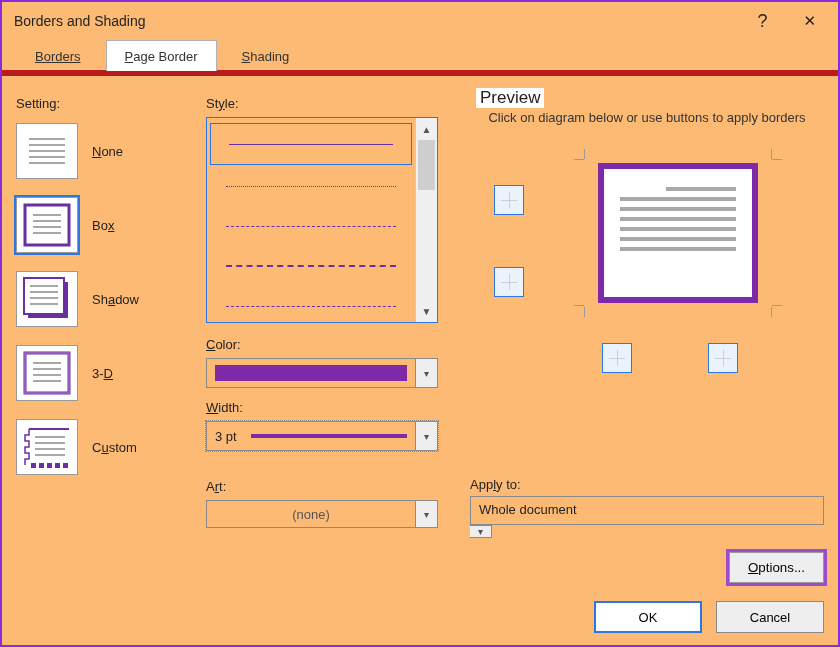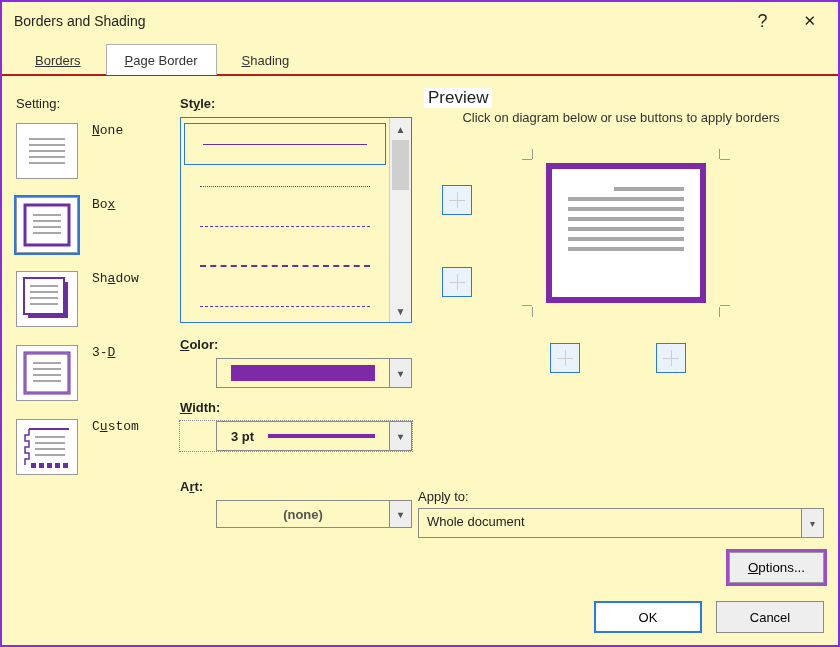--- a/index.html
+++ b/index.html
@@ -1,56 +1,56 @@
 <!DOCTYPE html>
 <html><head>
 <meta charset="utf-8">
 <style>
   *{box-sizing:border-box;margin:0;padding:0;}
   body{font-family:"Segoe UI",Arial,sans-serif;font-size:13px;color:#222;background:#fff;}
-  .window{width:840px;height:647px;border:2px solid #8a2be2;position:relative;background:#fef9c3;}
+  .window{width:840px;height:647px;border:2px solid #8a2be2;position:relative;background:#fdba74;}
   .titlebar{height:38px;display:flex;align-items:center;padding:0 0 0 12px;}
   .titlebar .title{font-size:14px;}
   .titlebar .spacer{flex:1;}
   .titlebar .help{font-size:18px;cursor:default;margin-right:26px;}
   .titlebar .close{font-size:15px;margin-right:12px;padding:4px 10px;}
-  .tabs{display:flex;align-items:flex-end;height:34px;padding-left:14px;border-bottom:2px solid #b91c1c;margin-top:2px;}
+  .tabs{display:flex;align-items:flex-end;height:34px;padding-left:14px;border-bottom:6px solid #b91c1c;margin-top:2px;}
   .tab{padding:8px 18px 7px;font-size:13px;color:#333;border:1px solid transparent;border-bottom:none;margin-right:6px;position:relative;top:1px;cursor:default;}
   .tab u{text-decoration:underline;}
   .tab.active{border-color:#b0b0b0;background:#fff;}
   .tab.inactive{border-color:transparent;}
-  .content{display:flex;position:absolute;top:78px;left:0;right:0;bottom:58px;padding:16px 14px 4px 14px;gap:6px;}
+  .content{display:flex;position:absolute;top:78px;left:0;right:0;bottom:58px;padding:16px 14px 4px 14px;gap:32px;}
   .col{display:flex;flex-direction:column;}
   .col.setting{width:158px;}
-  .col.style{width:232px;font-weight:bold;}
+  .col.style{width:232px;}
   .col.preview{flex:1;}
   .sect-label{font-size:13px;margin-bottom:6px;}
   .sect-label u{text-decoration:underline;}
 
   .setting-list{display:flex;flex-direction:column;gap:18px;margin-top:6px;}
-  .setting-item{display:flex;gap:14px;cursor:default;font-family:Liberation Mono, monospace;}
+  .setting-item{display:flex;align-items:center;gap:14px;cursor:default;}
   .setting-thumb{width:62px;height:56px;border:1px solid #999;background:#fff;display:flex;align-items:center;justify-content:center;position:relative;}
   .setting-thumb.selected{outline:2px solid #2b78e4;outline-offset:0;}
   .setting-thumb svg{display:block;}
 
   .style-box{border:1px solid #2b78e4;height:206px;position:relative;display:flex;}
   .style-list{flex:1;padding:4px 0;overflow:hidden;}
   .style-row{height:40px;display:flex;align-items:center;justify-content:center;}
   .style-list hr.solid{width:82%;border:none;border-top:1px solid #6a2fa3;}
   .style-list hr.dotfine{width:82%;border:none;border-top:1px dotted #6a2fa3;}
   .style-list hr.dash{width:82%;border:none;border-top:1px dashed #6a2fa3;}
   .style-list hr.dash2{width:82%;border:none;border-top:2px dashed #6a2fa3;}
   .style-list hr.dashdot{width:82%;border:none;height:0;border-top:1px dashed #6a2fa3;}
   .style-scroll{width:22px;border-left:1px solid #ccc;background:#f0f0f0;display:flex;flex-direction:column;}
   .style-scroll .btn{height:22px;display:flex;align-items:center;justify-content:center;font-size:10px;color:#555;cursor:default;}
   .style-scroll .track{flex:1;background:#f0f0f0;position:relative;}
   .style-scroll .thumb{position:absolute;top:0;left:2px;right:2px;height:50px;background:#cfcfcf;}
 
   .dropdown{display:flex;height:30px;}
-  .dropdown .dd-body{flex:1;border:1px solid #8a8a8a;display:flex;align-items:center;padding:0 14px;margin-left:36px;}
+  .dropdown .dd-body{flex:1;border:1px solid #8a8a8a;display:flex;align-items:center;padding:0 8px;}
   .dropdown .dd-arrow{width:22px;border:1px solid #8a8a8a;border-left:none;background:#eee;display:flex;align-items:center;justify-content:center;font-size:10px;color:#555;cursor:default;}
   .color-swatch{flex:1;height:16px;background:#7e2aa8;}
   .width-body{gap:8px;}
   .width-line{flex:1;height:4px;background:#7e2aa8;margin-left:6px;}
   .art-body{justify-content:center;color:#555;}
 
   .preview-frame{position:relative;padding:8px 10px 6px 10px;flex:1;}
   .preview-frame .frlabel{position:absolute;top:-9px;left:6px;background:#fff;padding:0 4px;font-size:17px;}
   .preview-text{text-align:center;font-size:13px;color:#333;margin-top:4px;line-height:1.4;}
   .preview-grid{position:relative;margin-top:18px;height:210px;}
@@ -73,21 +73,21 @@
   .edge-btn .inner::before{width:100%;height:1px;top:50%;}
   .edge-btn .inner::after{height:100%;width:1px;left:50%;}
   .edge-top{left:14px;top:40px;}
   .edge-bottom{left:14px;top:122px;}
   .edge-left{left:122px;top:198px;}
   .edge-right{left:228px;top:198px;}
 
   .apply-row{margin-top:4px;}
   .apply-label{font-size:13px;margin-bottom:4px;}
   .apply-label u{text-decoration:underline;}
-  .apply-dd{display:flex;height:30px;}
+  .apply-dd{display:flex;height:42px;flex-direction:column;}
   .apply-dd .body{flex:1;border:1px solid #8a8a8a;padding:5px 8px;}
   .apply-dd .arrow{width:22px;border:1px solid #8a8a8a;border-left:none;background:#eee;display:flex;align-items:center;justify-content:center;font-size:10px;color:#555;}
   .options-btn{margin-top:14px;align-self:flex-end;padding:7px 18px;border:1px solid #999;background:#eee;outline:3px solid #9b4dca;cursor:default;}
   .options-btn u{text-decoration:underline;}
 
   .footer{position:absolute;right:14px;bottom:12px;display:flex;gap:14px;}
   .footer button{width:108px;height:32px;border:1px solid #8a8a8a;background:#eee;font-size:13px;cursor:default;}
   .footer button.ok{border:2px solid #2b78e4;background:#fff;}
 </style>
 </head>

